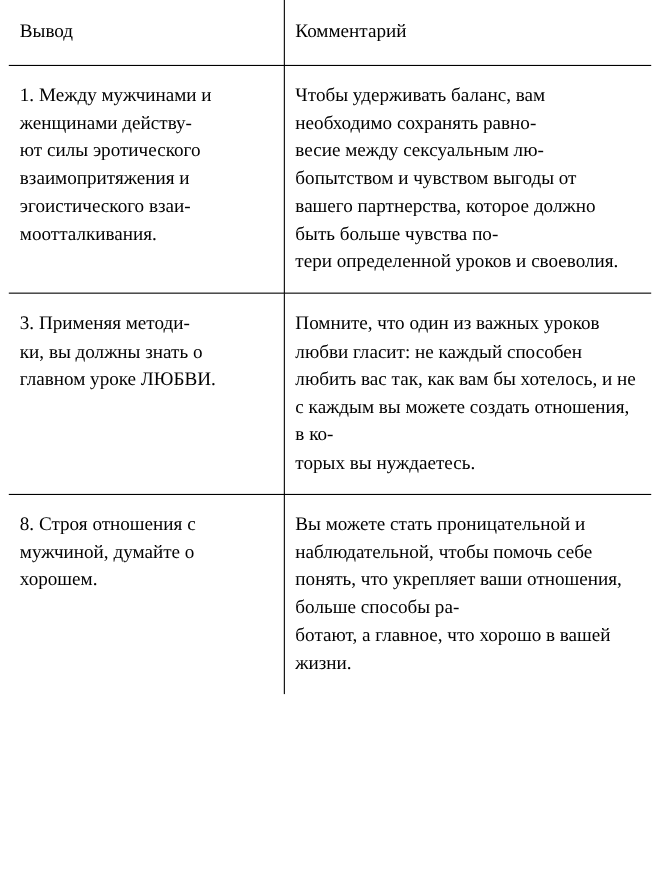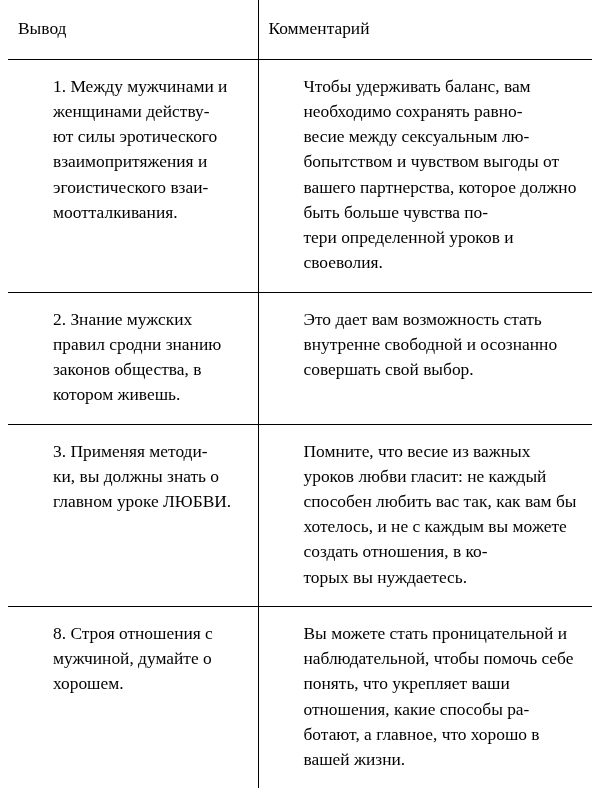--- a/index.html
+++ b/index.html
@@ -57,21 +57,20 @@
   table.conclusions thead tr th {
     border-top: none;
   }
   table.conclusions tbody tr:last-child td {
     border-bottom: none;
   }
   .cell-text {
     display: block;
     white-space: pre-line;
     hyphens: manual;
-    margin-left: 35px;
   }
   .left-cell .cell-text {
     line-height: 1.45;
   }
   .right-cell .cell-text {
     line-height: 1.45;
   }
 </style>
 </head>
 <body>
@@ -97,40 +96,32 @@
         </td>
         <td class="right-cell">
           <span class="cell-text">Чтобы удерживать баланс, вам необходимо сохранять равно-
 весие между сексуальным лю-
 бопытством и чувством выгоды от вашего партнерства, которое должно быть больше чувства по-
 тери определенной уроков и своеволия.</span>
         </td>
       </tr>
       <tr>
         <td class="left-cell">
-          <span class="cell-text">2. Знание мужских правил сродни знанию законов общества, в котором живешь.</span>
-        </td>
-        <td class="right-cell">
-          <span class="cell-text">Это дает вам возможность стать внутренне свободной и осознанно совершать свой выбор.</span>
-        </td>
-      </tr>
-      <tr>
-        <td class="left-cell">
           <span class="cell-text">3. Применяя методи-
 ки, вы должны знать о главном уроке ЛЮБВИ.</span>
         </td>
         <td class="right-cell">
-          <span class="cell-text">Помните, что весие из важных уроков любви гласит: не каждый способен любить вас так, как вам бы хотелось, и не с каждым вы можете создать отношения, в ко-
+          <span class="cell-text">Помните, что один из важных уроков любви гласит: не каждый способен любить вас так, как вам бы хотелось, и не с каждым вы можете создать отношения, в ко-
 торых вы нуждаетесь.</span>
         </td>
       </tr>
       <tr>
         <td class="left-cell">
           <span class="cell-text">8. Строя отношения с мужчиной, думайте о хорошем.</span>
         </td>
         <td class="right-cell">
-          <span class="cell-text">Вы можете стать проницательной и наблюдательной, чтобы помочь себе понять, что укрепляет ваши отношения, какие способы ра-
+          <span class="cell-text">Вы можете стать проницательной и наблюдательной, чтобы помочь себе понять, что укрепляет ваши отношения, больше способы ра-
 ботают, а главное, что хорошо в вашей жизни.</span>
         </td>
       </tr>
     </tbody>
   </table>
 </div>
 
 </body></html>

